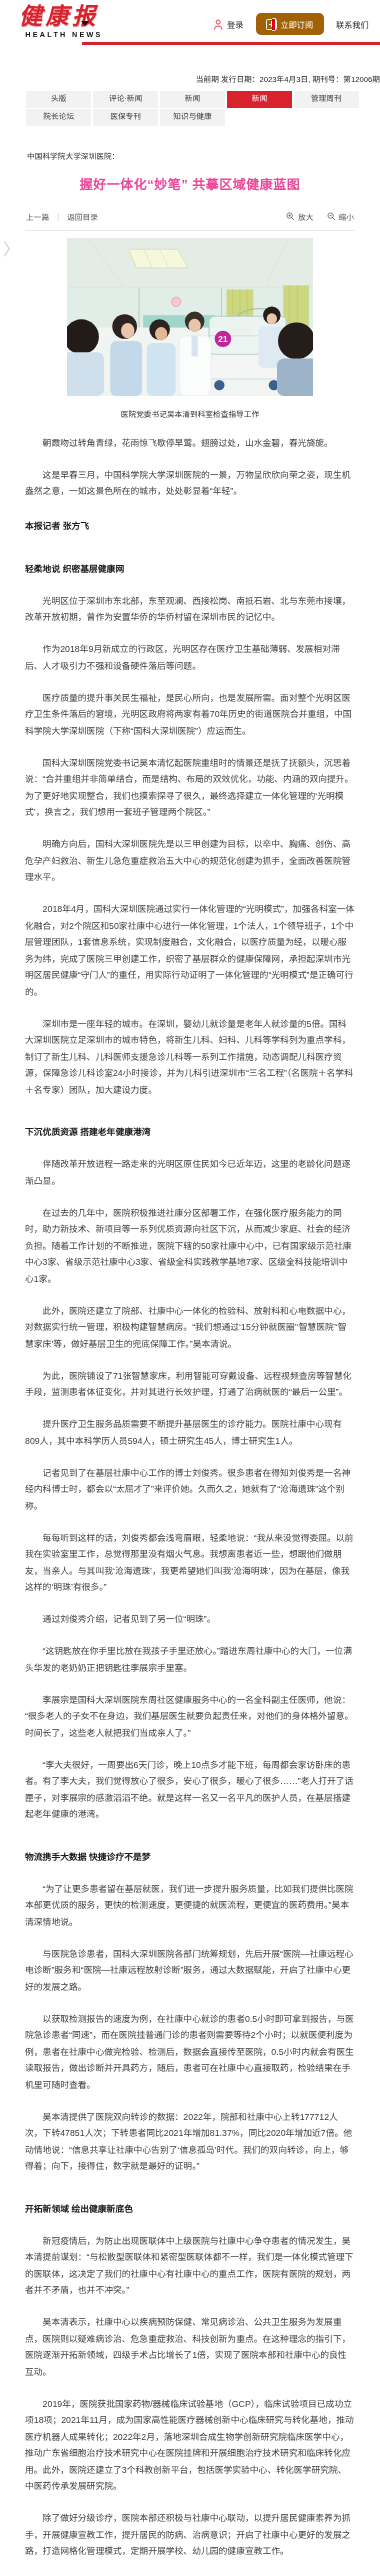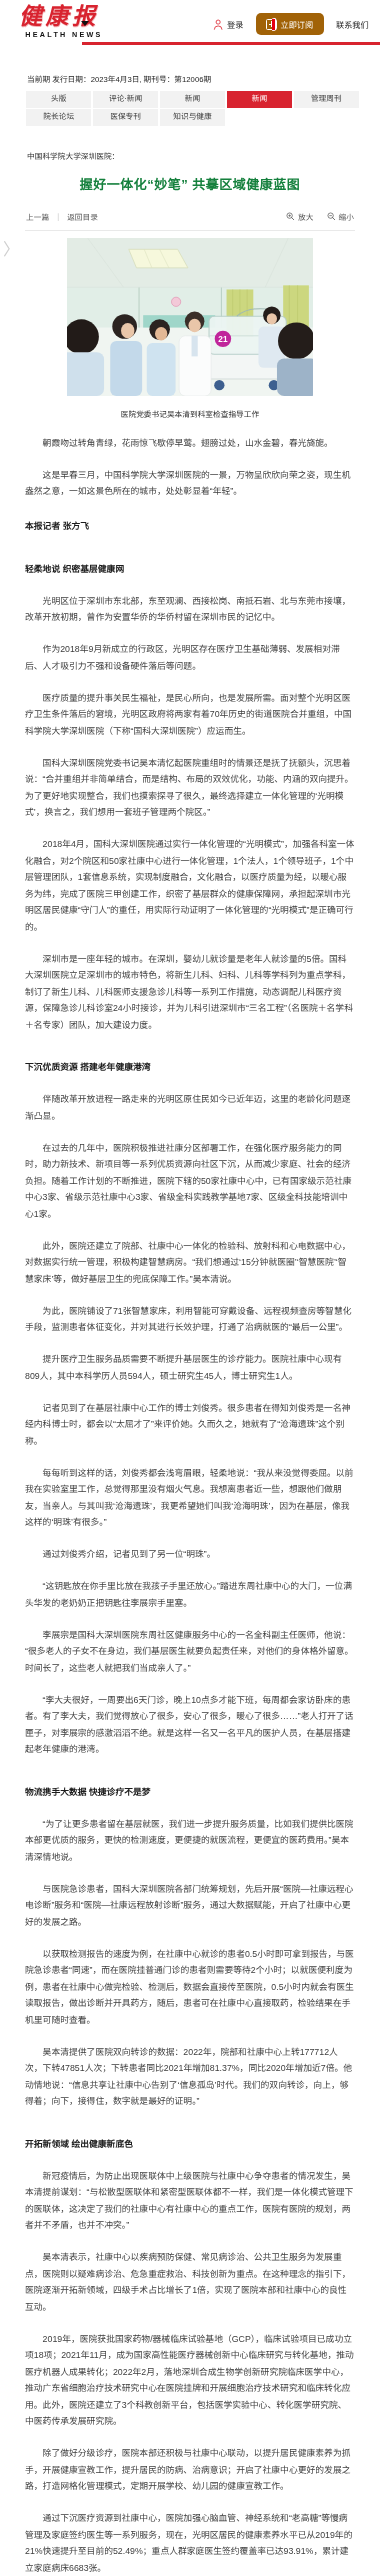--- a/index.html
+++ b/index.html
@@ -16,28 +16,28 @@
   .header-actions{position:absolute;right:11.3px;top:13.4px;display:flex;align-items:center;gap:12.4px;font-size:8.2px;color:#1f1f1f;}
   .login{display:flex;align-items:center;gap:4.1px;cursor:pointer;}
   .subscribe-btn{display:flex;align-items:center;gap:4.6px;background:#a16207;color:#fff;border:none;border-radius:5px;padding:4.6px 10.3px;font-size:8.2px;cursor:pointer;font-family:inherit;}
   .sub-icon{position:relative;width:8.8px;height:8.8px;border:1px solid #fff;border-radius:1.5px;display:inline-block;}
   .sub-icon::before{content:"";position:absolute;left:50%;top:1.5px;bottom:1.5px;width:1px;margin-left:-0.5px;background:#fff;}
   .sub-icon::after{content:"";position:absolute;top:50%;left:1.5px;right:1.5px;height:1px;margin-top:-0.5px;background:#fff;}
   .sub-flap{width:2.6px;height:10.8px;background:#e60013;border:1px solid #fff;border-left:none;border-radius:0 1.5px 1.5px 0;margin-left:-4.6px;transform:skewY(-8deg);}
   .contact{cursor:pointer;}
 
   
-  .issue{margin:17.5px 0 0 27px;font-size:7.7px;color:#1d1d1d;}
+  .issue{margin:17.5px 0 0 27px;font-size:7.7px;color:#1d1d1d;text-align:right;}
   .tab-bar{margin:7.7px 0 0 26px;width:333px;display:grid;grid-template-columns:repeat(5,1fr);gap:1.5px;}
   .tab{height:16.5px;line-height:16.5px;text-align:center;background:#f2f2f2;color:#3a3a3a;font-size:7.7px;cursor:pointer;user-select:none;}
   .tab.active{background:#d8232f;color:#fff;}
 
   
   .kicker{margin:24px 0 0 27px;font-size:7.7px;color:#2e2e2e;}
-  .title{margin:13.4px 20.6px 0;text-align:center;font-size:13px;font-weight:bold;color:#15803d;letter-spacing:0.5px;}
+  .title{margin:13.4px 20.6px 0;text-align:center;font-size:13px;font-weight:bold;color:#ec4899;letter-spacing:0.5px;}
   .toolbar{display:flex;justify-content:space-between;align-items:flex-start;margin:17.5px 26px 0;font-size:7.7px;color:#555;}
   .tool-left{display:flex;align-items:center;gap:5.2px;}
   .tool-sep{color:#999;}
   .tool-link{cursor:pointer;}
   .tool-right{display:flex;align-items:center;gap:13.4px;}
   .zoom-tool{display:flex;align-items:center;gap:3.1px;cursor:pointer;color:#555;}
   .divider{border:none;border-top:0.5px solid #e9e9e9;margin:8.2px 25px 0;}
 
   
   .figure{position:relative;margin-top:7.2px;}
@@ -195,20 +195,21 @@
 
   <div class="article-body">
       <p class="para">朝霞吻过转角青绿，花雨惊飞歇停早莺。翅膀过处，山水金碧，春光旖旎。</p>
       <p class="para">这是早春三月，中国科学院大学深圳医院的一景，万物呈欣欣向荣之姿，现生机盎然之意，一如这景色所在的城市，处处彰显着“年轻”。</p>
       <p class="byline">本报记者 张方飞</p>
       <h3 class="subheading">轻柔地说 织密基层健康网</h3>
       <p class="para">光明区位于深圳市东北部，东至观澜、西接松岗、南抵石岩、北与东莞市接壤，改革开放初期，曾作为安置华侨的华侨村留在深圳市民的记忆中。</p>
       <p class="para">作为2018年9月新成立的行政区，光明区存在医疗卫生基础薄弱、发展相对滞后、人才吸引力不强和设备硬件落后等问题。</p>
       <p class="para">医疗质量的提升事关民生福祉，是民心所向，也是发展所需。面对整个光明区医疗卫生条件落后的窘境，光明区政府将两家有着70年历史的街道医院合并重组，中国科学院大学深圳医院（下称“国科大深圳医院”）应运而生。</p>
       <p class="para">国科大深圳医院党委书记吴本清忆起医院重组时的情景还是抚了抚额头，沉思着说：“合并重组并非简单结合，而是结构、布局的双效优化，功能、内涵的双向提升。为了更好地实现整合，我们也摸索探寻了很久，最终选择建立一体化管理的‘光明模式’，换言之，我们想用一套班子管理两个院区。”</p>
+      <p class="para">明确方向后，国科大深圳医院先是以三甲创建为目标，以卒中、胸痛、创伤、高危孕产妇救治、新生儿急危重症救治五大中心的规范化创建为抓手，全面改善医院管理水平。</p>
       <p class="para">2018年4月，国科大深圳医院通过实行一体化管理的“光明模式”，加强各科室一体化融合，对2个院区和50家社康中心进行一体化管理，1个法人，1个领导班子，1个中层管理团队，1套信息系统，实现制度融合，文化融合，以医疗质量为经，以暖心服务为纬，完成了医院三甲创建工作，织密了基层群众的健康保障网，承担起深圳市光明区居民健康“守门人”的重任，用实际行动证明了一体化管理的“光明模式”是正确可行的。</p>
       <p class="para">深圳市是一座年轻的城市。在深圳，婴幼儿就诊量是老年人就诊量的5倍。国科大深圳医院立足深圳市的城市特色，将新生儿科、妇科、儿科等学科列为重点学科，制订了新生儿科、儿科医师支援急诊儿科等一系列工作措施，动态调配儿科医疗资源，保障急诊儿科诊室24小时接诊，并为儿科引进深圳市“三名工程”（名医院＋名学科＋名专家）团队，加大建设力度。</p>
       <h3 class="subheading">下沉优质资源 搭建老年健康港湾</h3>
       <p class="para">伴随改革开放进程一路走来的光明区原住民如今已近年迈，这里的老龄化问题逐渐凸显。</p>
       <p class="para">在过去的几年中，医院积极推进社康分区部署工作，在强化医疗服务能力的同时，助力新技术、新项目等一系列优质资源向社区下沉，从而减少家庭、社会的经济负担。随着工作计划的不断推进，医院下辖的50家社康中心中，已有国家级示范社康中心3家、省级示范社康中心3家、省级全科实践教学基地7家、区级全科技能培训中心1家。</p>
       <p class="para">此外，医院还建立了院部、社康中心一体化的检验科、放射科和心电数据中心，对数据实行统一管理，积极构建智慧病房。“我们想通过‘15分钟就医圈’‘智慧医院’‘智慧家床’等，做好基层卫生的兜底保障工作。”吴本清说。</p>
       <p class="para">为此，医院铺设了71张智慧家床，利用智能可穿戴设备、远程视频查房等智慧化手段，监测患者体征变化，并对其进行长效护理，打通了治病就医的“最后一公里”。</p>
       <p class="para">提升医疗卫生服务品质需要不断提升基层医生的诊疗能力。医院社康中心现有809人，其中本科学历人员594人，硕士研究生45人，博士研究生1人。</p>
       <p class="para">记者见到了在基层社康中心工作的博士刘俊秀。很多患者在得知刘俊秀是一名神经内科博士时，都会以“太屈才了”来评价她。久而久之，她就有了“沧海遗珠”这个别称。</p>
       <p class="para">每每听到这样的话，刘俊秀都会浅弯眉眼，轻柔地说：“我从来没觉得委屈。以前我在实验室里工作，总觉得那里没有烟火气息。我想离患者近一些，想跟他们做朋友，当亲人。与其叫我‘沧海遗珠’，我更希望她们叫我‘沧海明珠’，因为在基层，像我这样的‘明珠’有很多。”</p>

